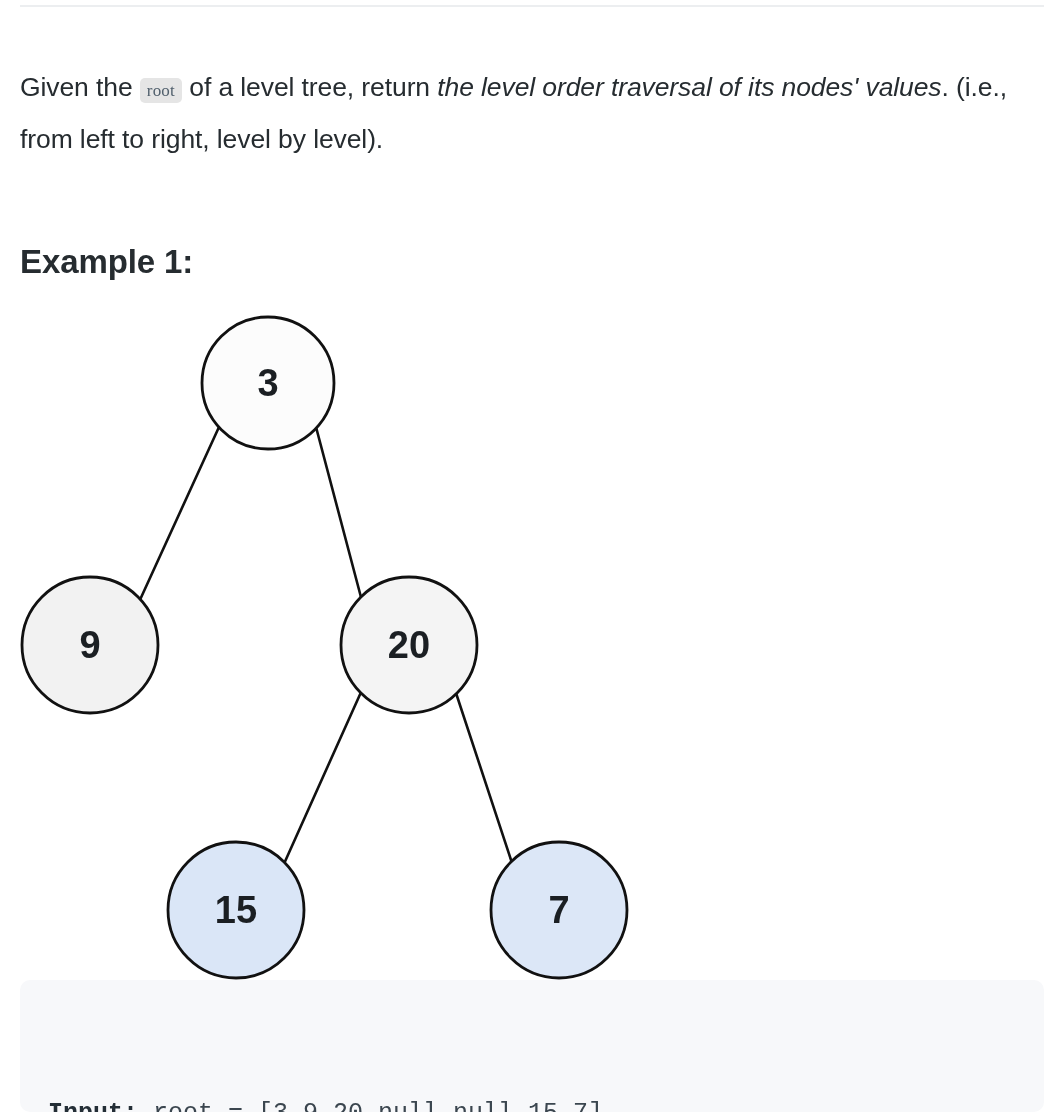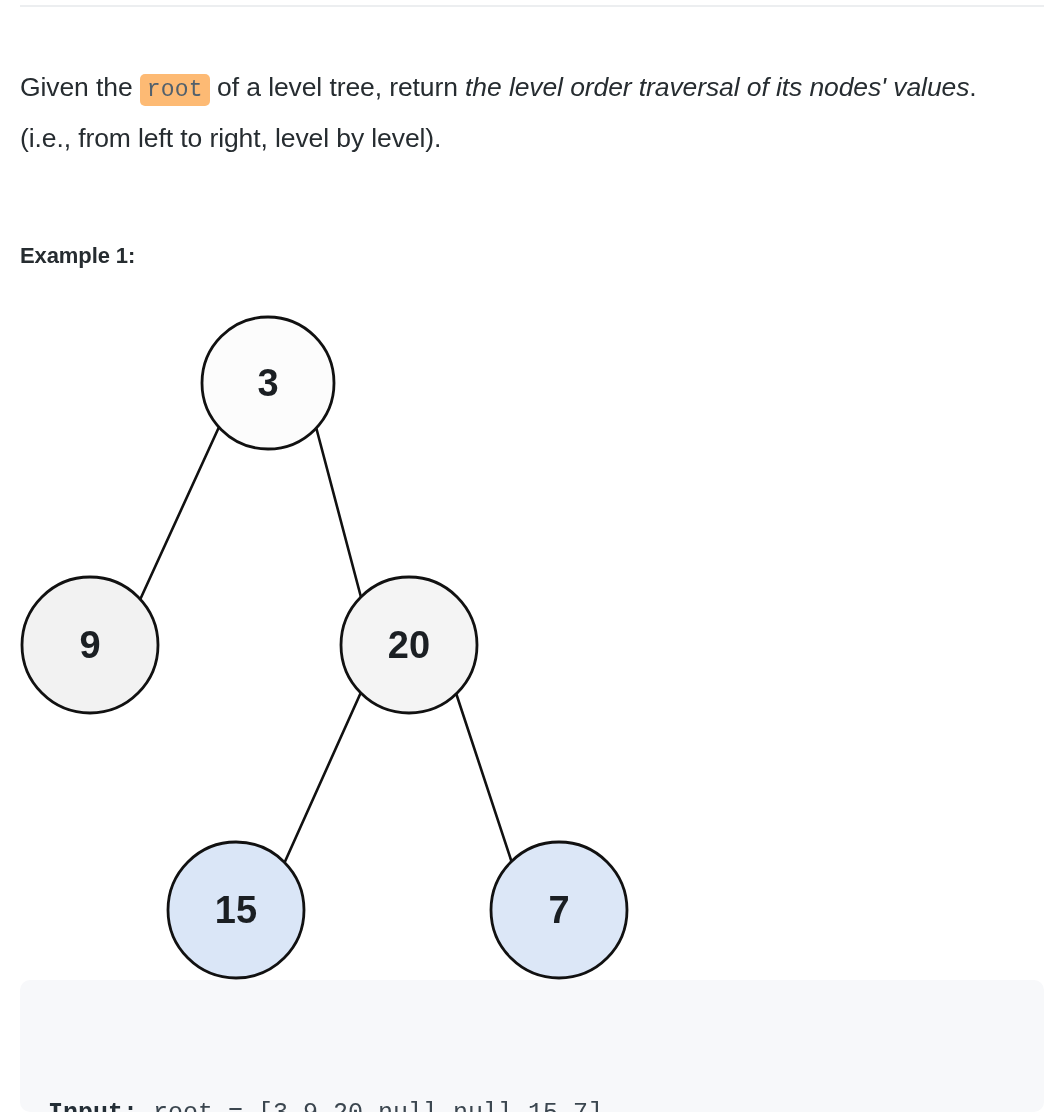--- a/index.html
+++ b/index.html
@@ -41,35 +41,35 @@
     width: 1005px;
     font-size: 26.5px;
     line-height: 48px;
     color: #262c30;
     letter-spacing: -0.1px;
   }
   .statement .em {
     font-style: italic;
   }
   code.inline {
-    font-family: Liberation Mono, monospace;
-    font-size: 23px;
-    background: #fdba74;
+    font-family: Liberation Serif, serif;
+    font-size: 17px;
+    background: #e5e5e5;
     color: #51606d;
     border-radius: 5px;
     padding: 3px 7px;
     letter-spacing: 0.2px;
   }
 
   
   .example-heading {
     position: absolute;
     left: 20px;
     top: 243px;
-    font-size: 22px;
+    font-size: 33px;
     font-weight: bold;
     color: #262c30;
     letter-spacing: -0.1px;
   }
 
   
   .tree-figure {
     position: absolute;
     left: 0px;
     top: 300px;

